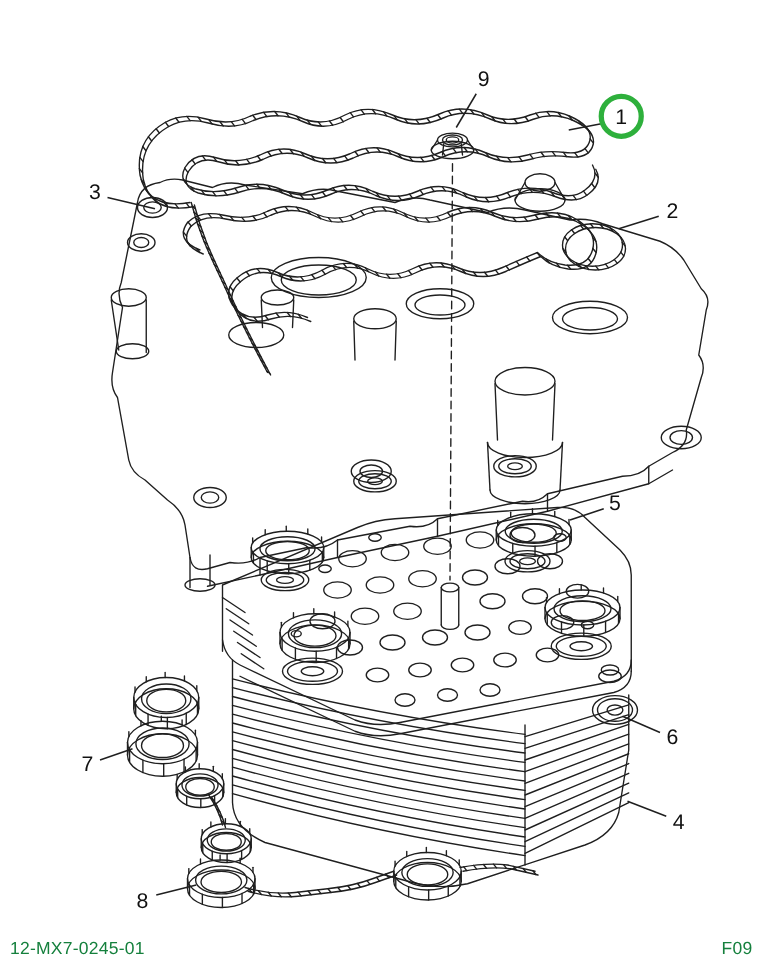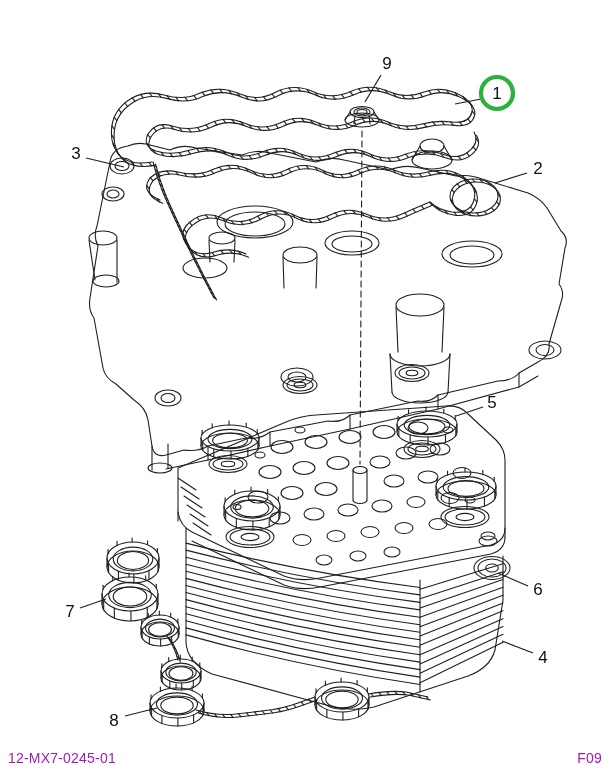--- a/index.html
+++ b/index.html
@@ -1,21 +1,21 @@
 <!DOCTYPE html>
 <html><head>
 <meta charset="utf-8">
 <style>
   html,body{margin:0;padding:0;background:#ffffff;}
   .page{position:relative;width:610px;height:777px;background:#fff;overflow:hidden;
         font-family:"Liberation Sans",sans-serif;}
   svg{position:absolute;left:0;top:0;}
   .ln{fill:none;stroke:#1f1f1f;stroke-width:1.1;stroke-linecap:round;stroke-linejoin:round;}
   .callout-text{font-family:"Liberation Sans",sans-serif;font-size:17px;fill:#111;}
-  .footer-text{position:absolute;bottom:11px;font-size:14px;color:#a21caf;letter-spacing:0.2px;margin-top:36px;}
+  .footer-text{position:absolute;bottom:11px;font-size:14px;color:#15803d;letter-spacing:0.2px;margin-top:36px;}
   .footer-left{left:8px;}
   .footer-right{right:8px;}
 </style>
 </head>
 <body>
 
 <div class="page">
   <svg id="scene" width="610" height="777" viewBox="0 0 610 777">
       <g>
         <path d="M128,146 Q112,148 110,162 L97,226 Q93,236 98,246 L90,298 Q88,310 94,318 L103,368 Q105,378 116,384 L134,400 Q146,408 148,420 L152,446 Q154,458 166,455 L184,450 Q198,452 208,446 L246,438 Q260,440 270,432 L328,421 Q342,423 350,415 L418,401 Q430,403 438,395 L498,381 Q512,381 519,373 L538,362 Q551,356 549,344 L561,302 Q565,292 559,284 L565,248 Q569,238 561,231 L547,208 Q540,198 528,193 L482,179 Q470,174 456,176 L420,168 Q404,164 390,170 L344,160 Q330,156 316,162 L270,153 Q256,149 242,155 L196,148 Q182,144 170,150 L146,144 Q136,142 128,146 Z" class="ln"></path>

